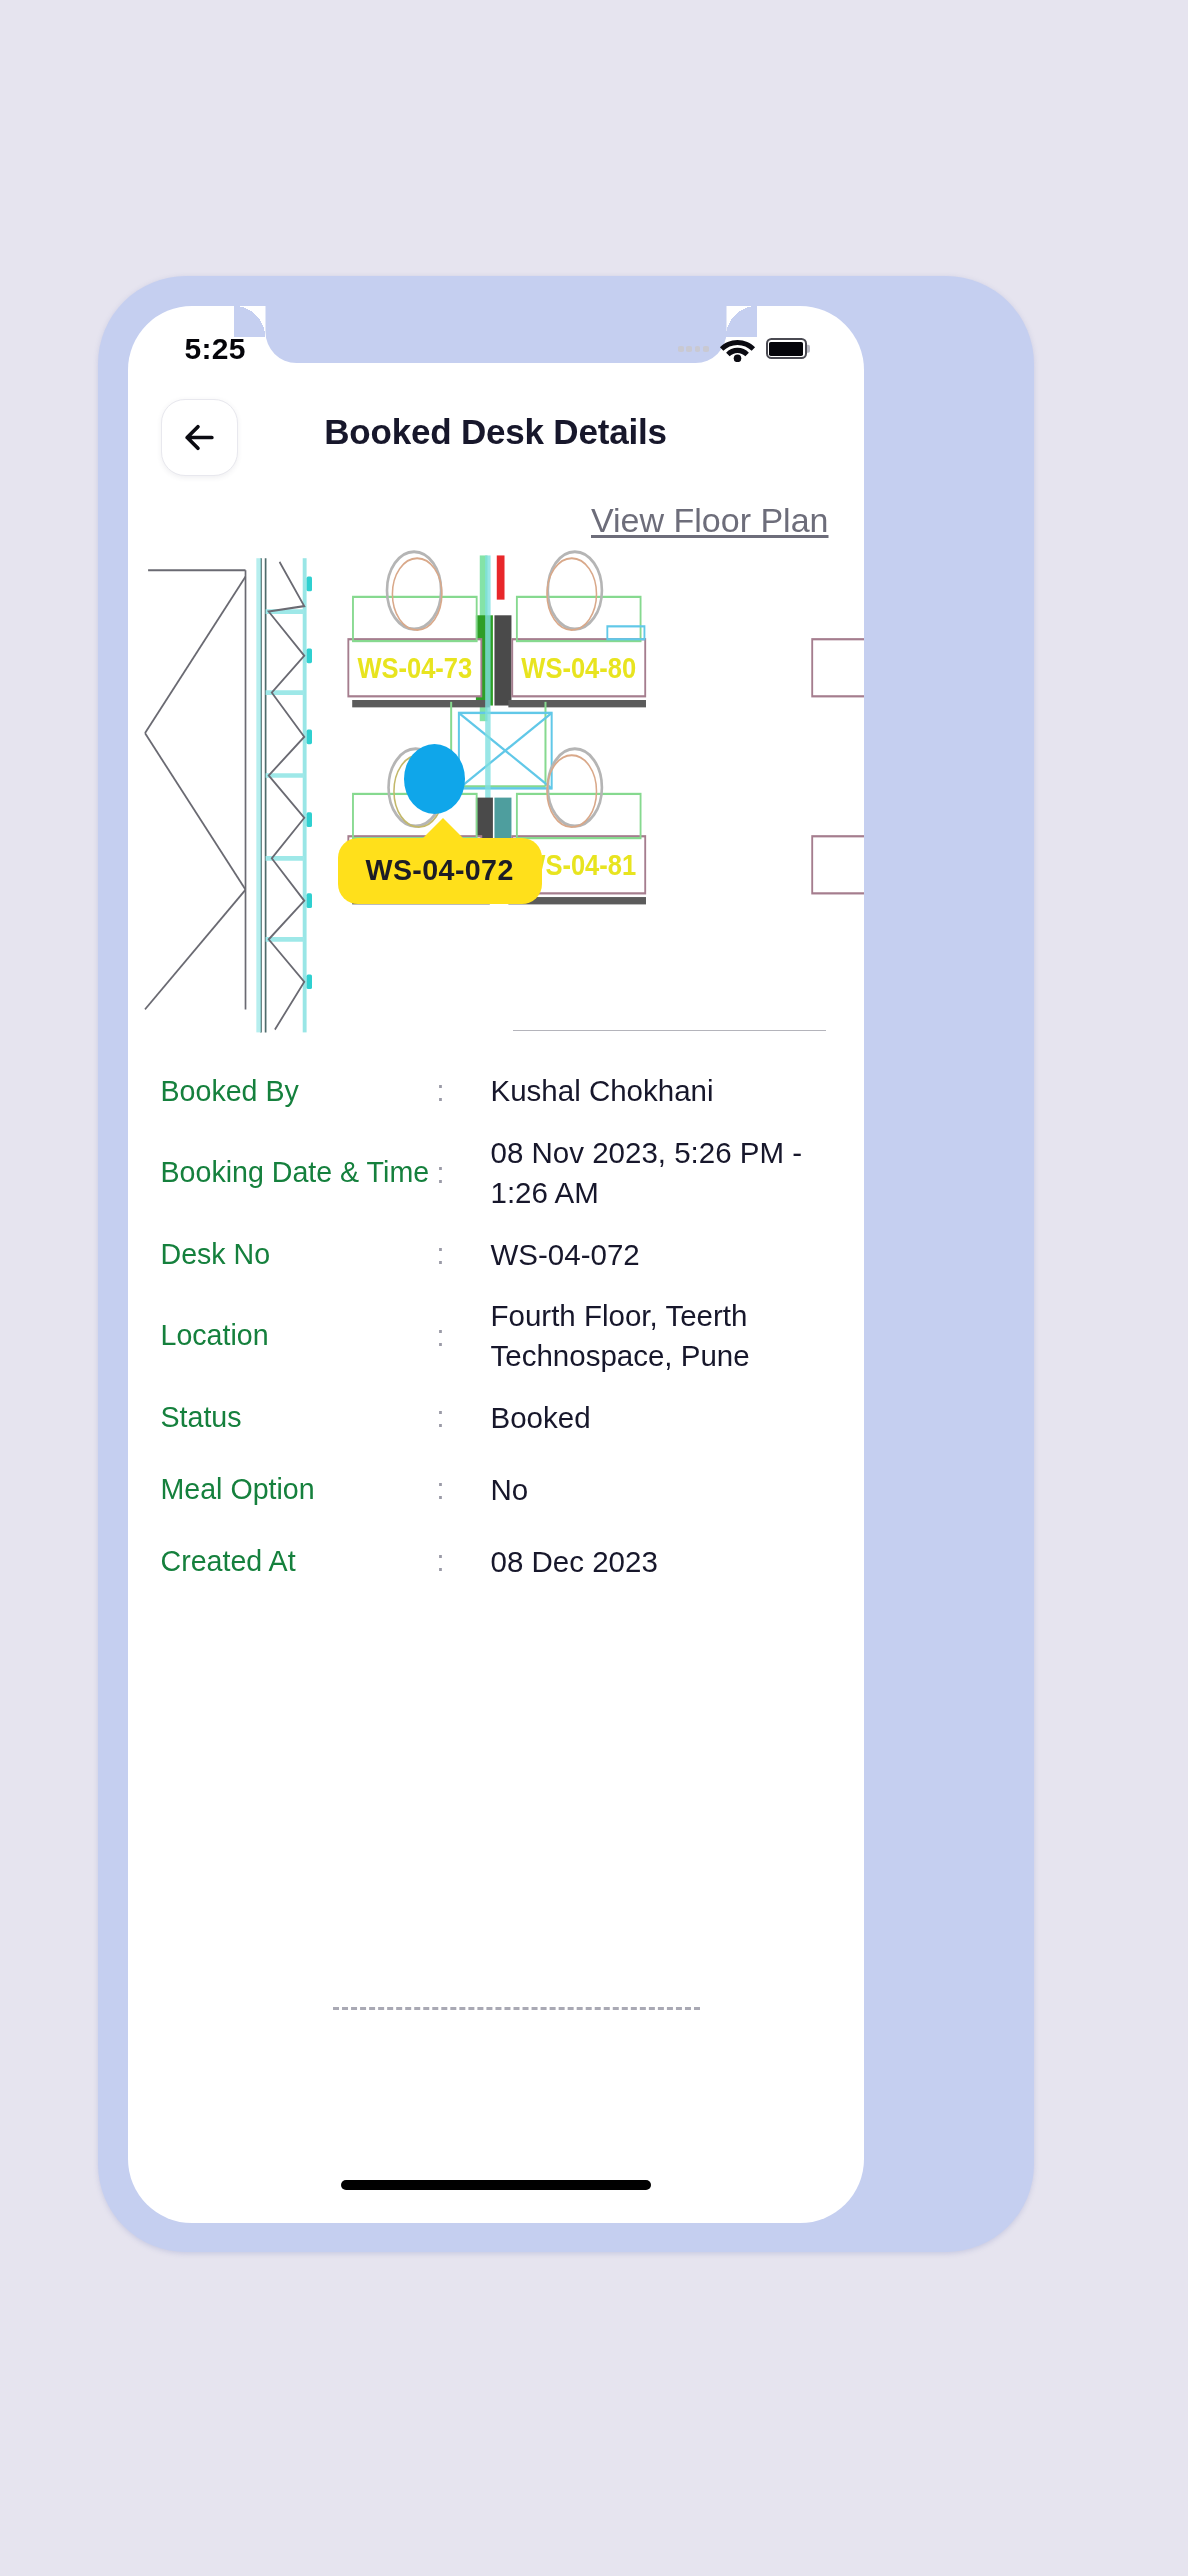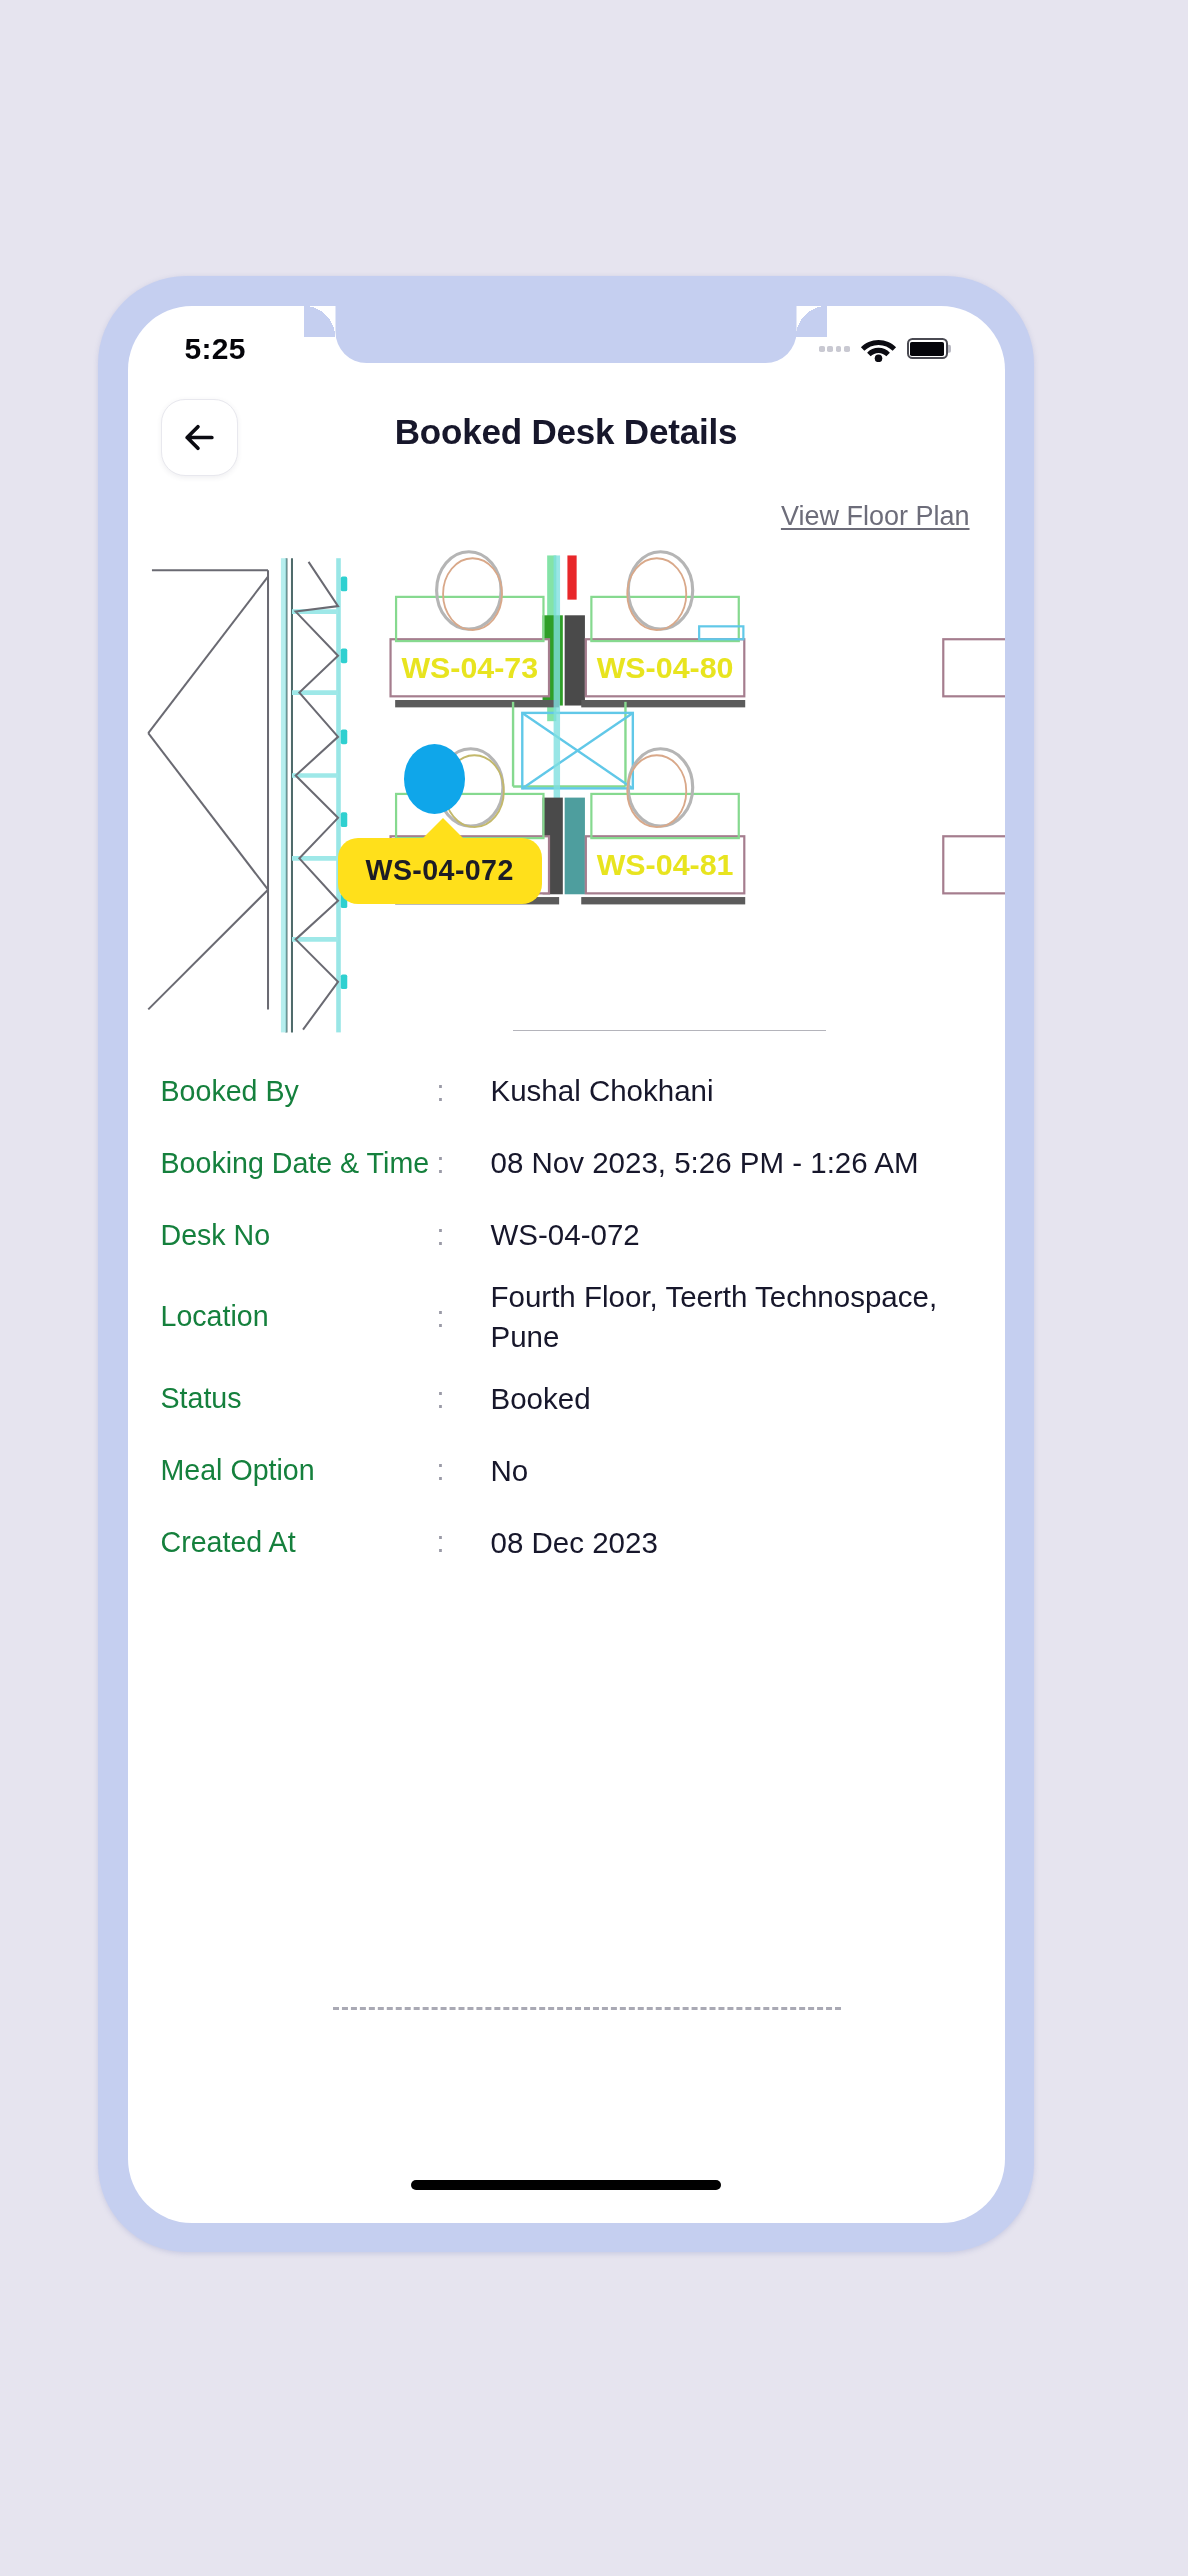--- a/index.html
+++ b/index.html
@@ -21,21 +21,21 @@
     height: 1976px;
     background: #c5cff0;
     border-radius: 88px;
     box-shadow: 0 1.8px 5.5px rgba(120,130,190,0.25);
   }
 
   #phone-screen {
     position: absolute;
     left: 29.5px;
     top: 29.5px;
-    width: 877px;
+    width: 736px;
     height: 1917px;
     background: #ffffff;
     border-radius: 64px;
     overflow: hidden;
   }
 
   
   #notch {
     position: absolute;
     left: 50%;
@@ -140,21 +140,21 @@
     font-size: 35px;
     font-weight: 700;
     color: #17172b;
     letter-spacing: -0.2px;
   }
 
   #view-floor-plan {
     position: absolute;
     right: 35px;
     top: 195px;
-    font-size: 27px;
+    font-size: 34px;
     color: #6d6d7a;
     text-decoration: underline;
     text-underline-offset: 2.8px;
     cursor: pointer;
     z-index: 5;
   }
 
   
   #floorplan {
     position: absolute;

